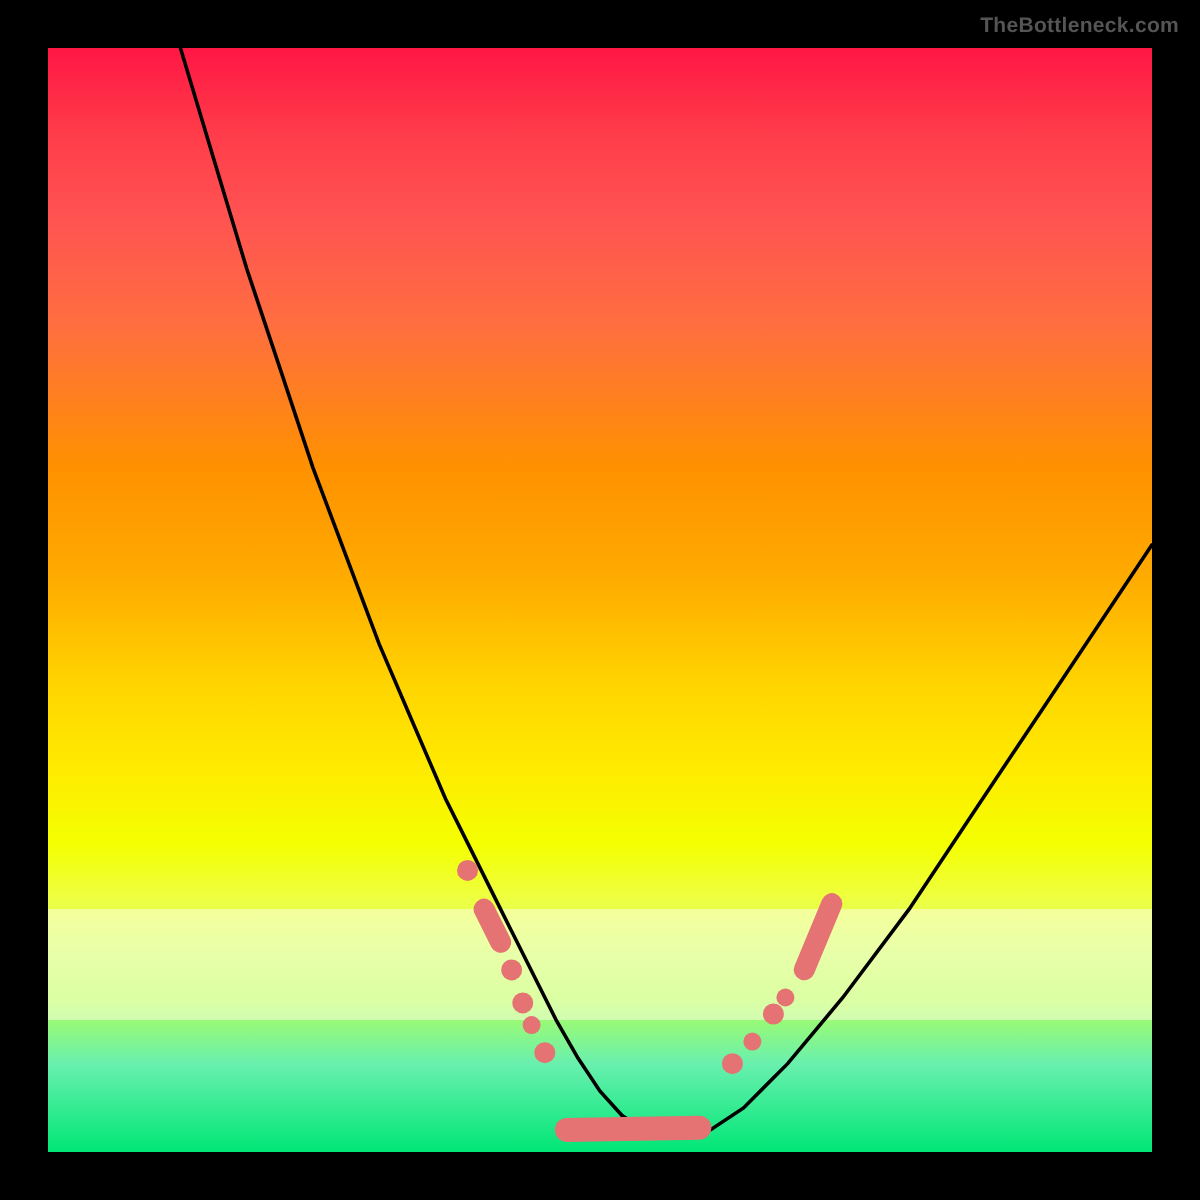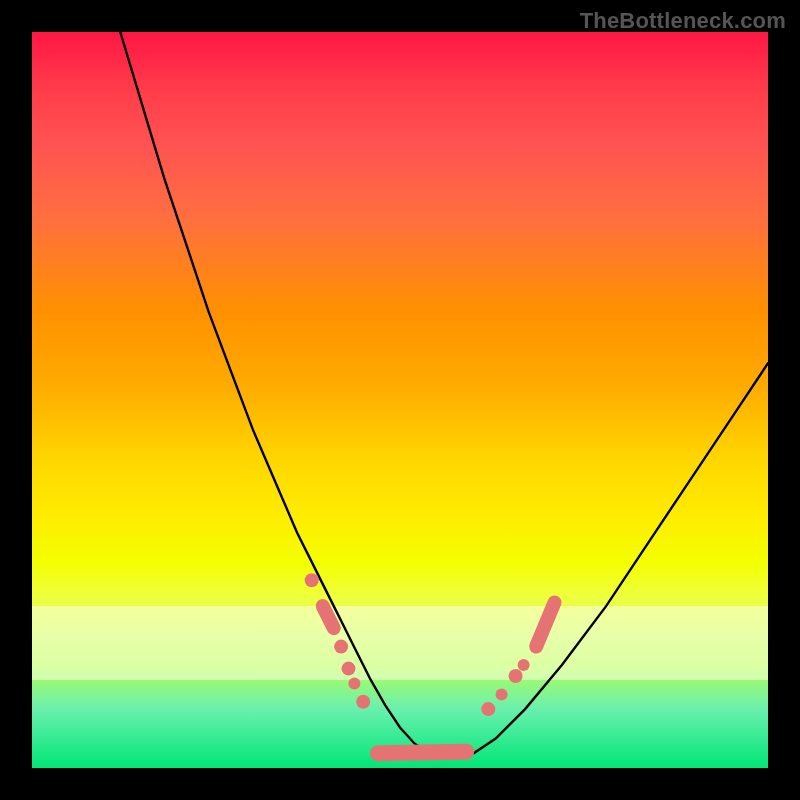--- a/index.html
+++ b/index.html
@@ -39,21 +39,21 @@
     width: 100%;
     background: #ffffe0;
     opacity: 0.55;
   }
   .watermark {
     position: absolute;
     top: 8px;
     right: 14px;
     font-family: Arial, Helvetica, sans-serif;
     font-weight: 600;
-    font-size: 22px;
+    font-size: 14px;
     color: #555;
     letter-spacing: 0.2px;
     text-align: right;
   }
   svg.curve {
     position: absolute;
     left: 0; top: 0;
     width: 100%; height: 100%;
     overflow: visible;
   }

